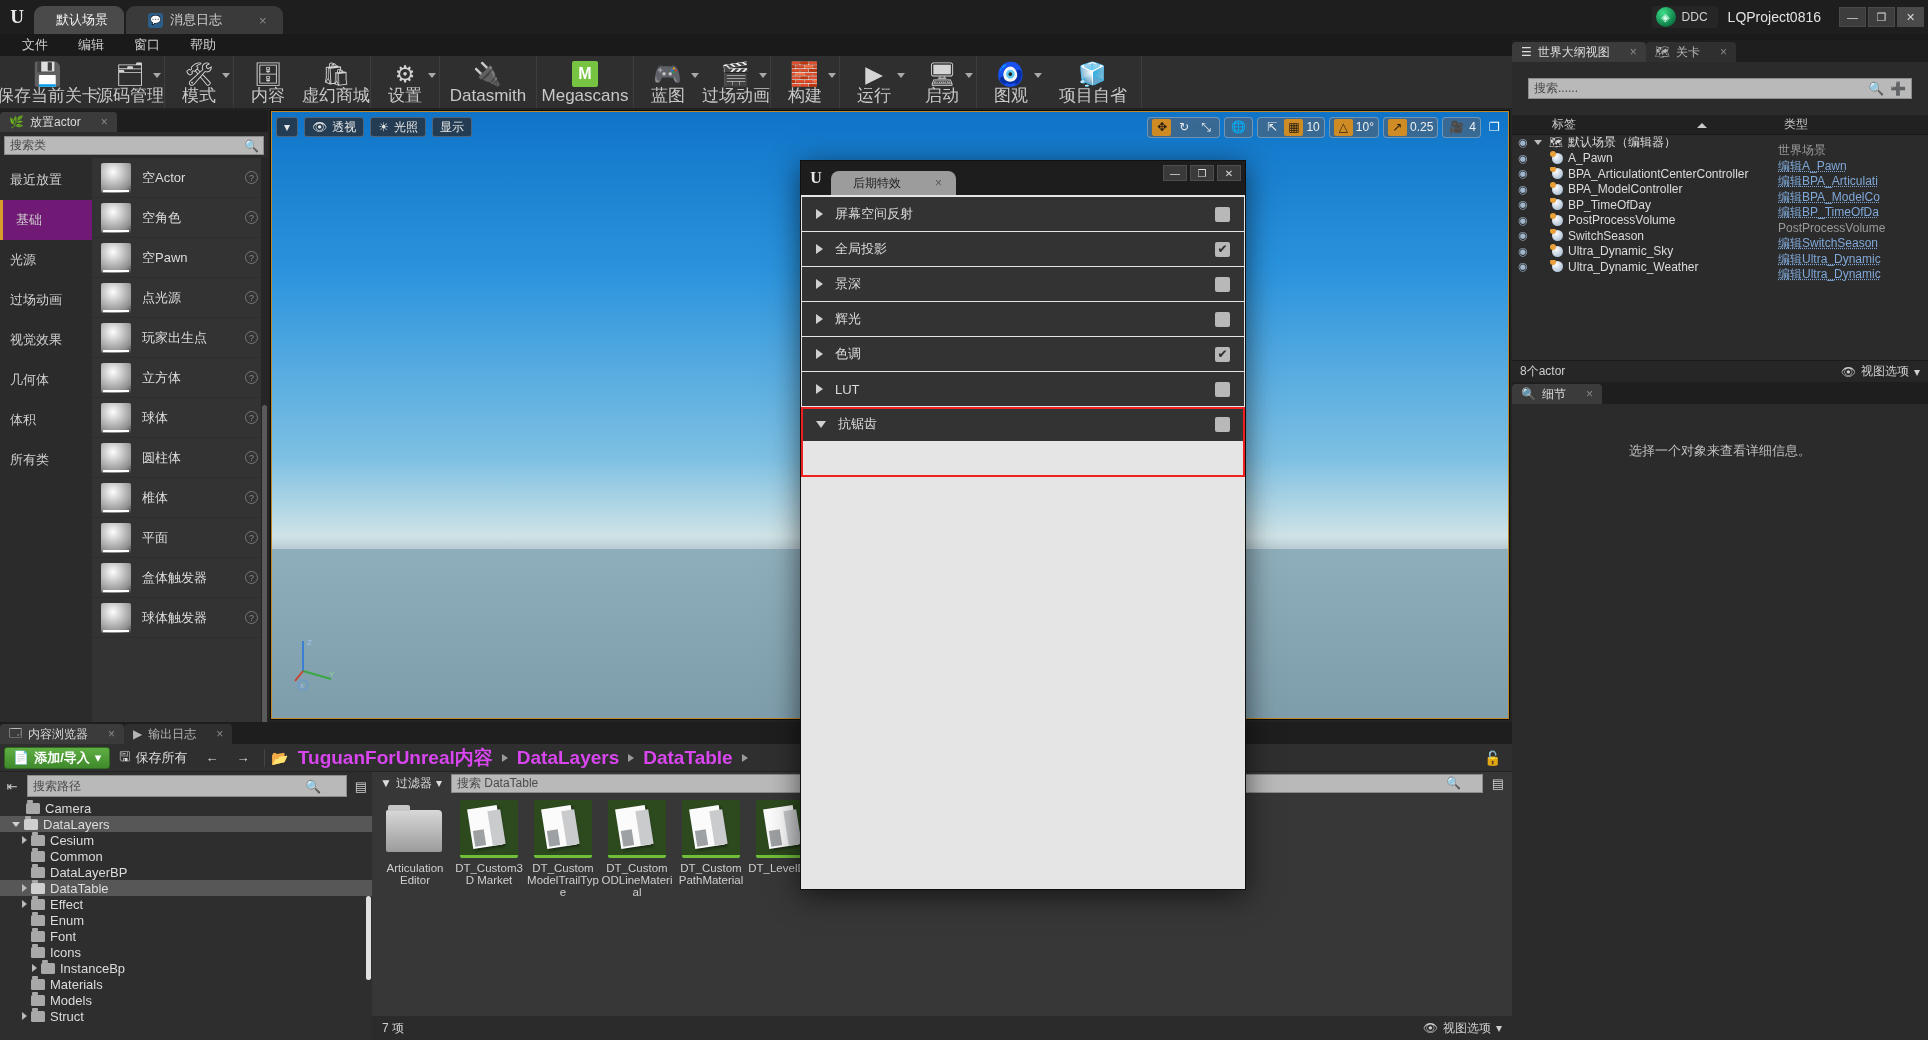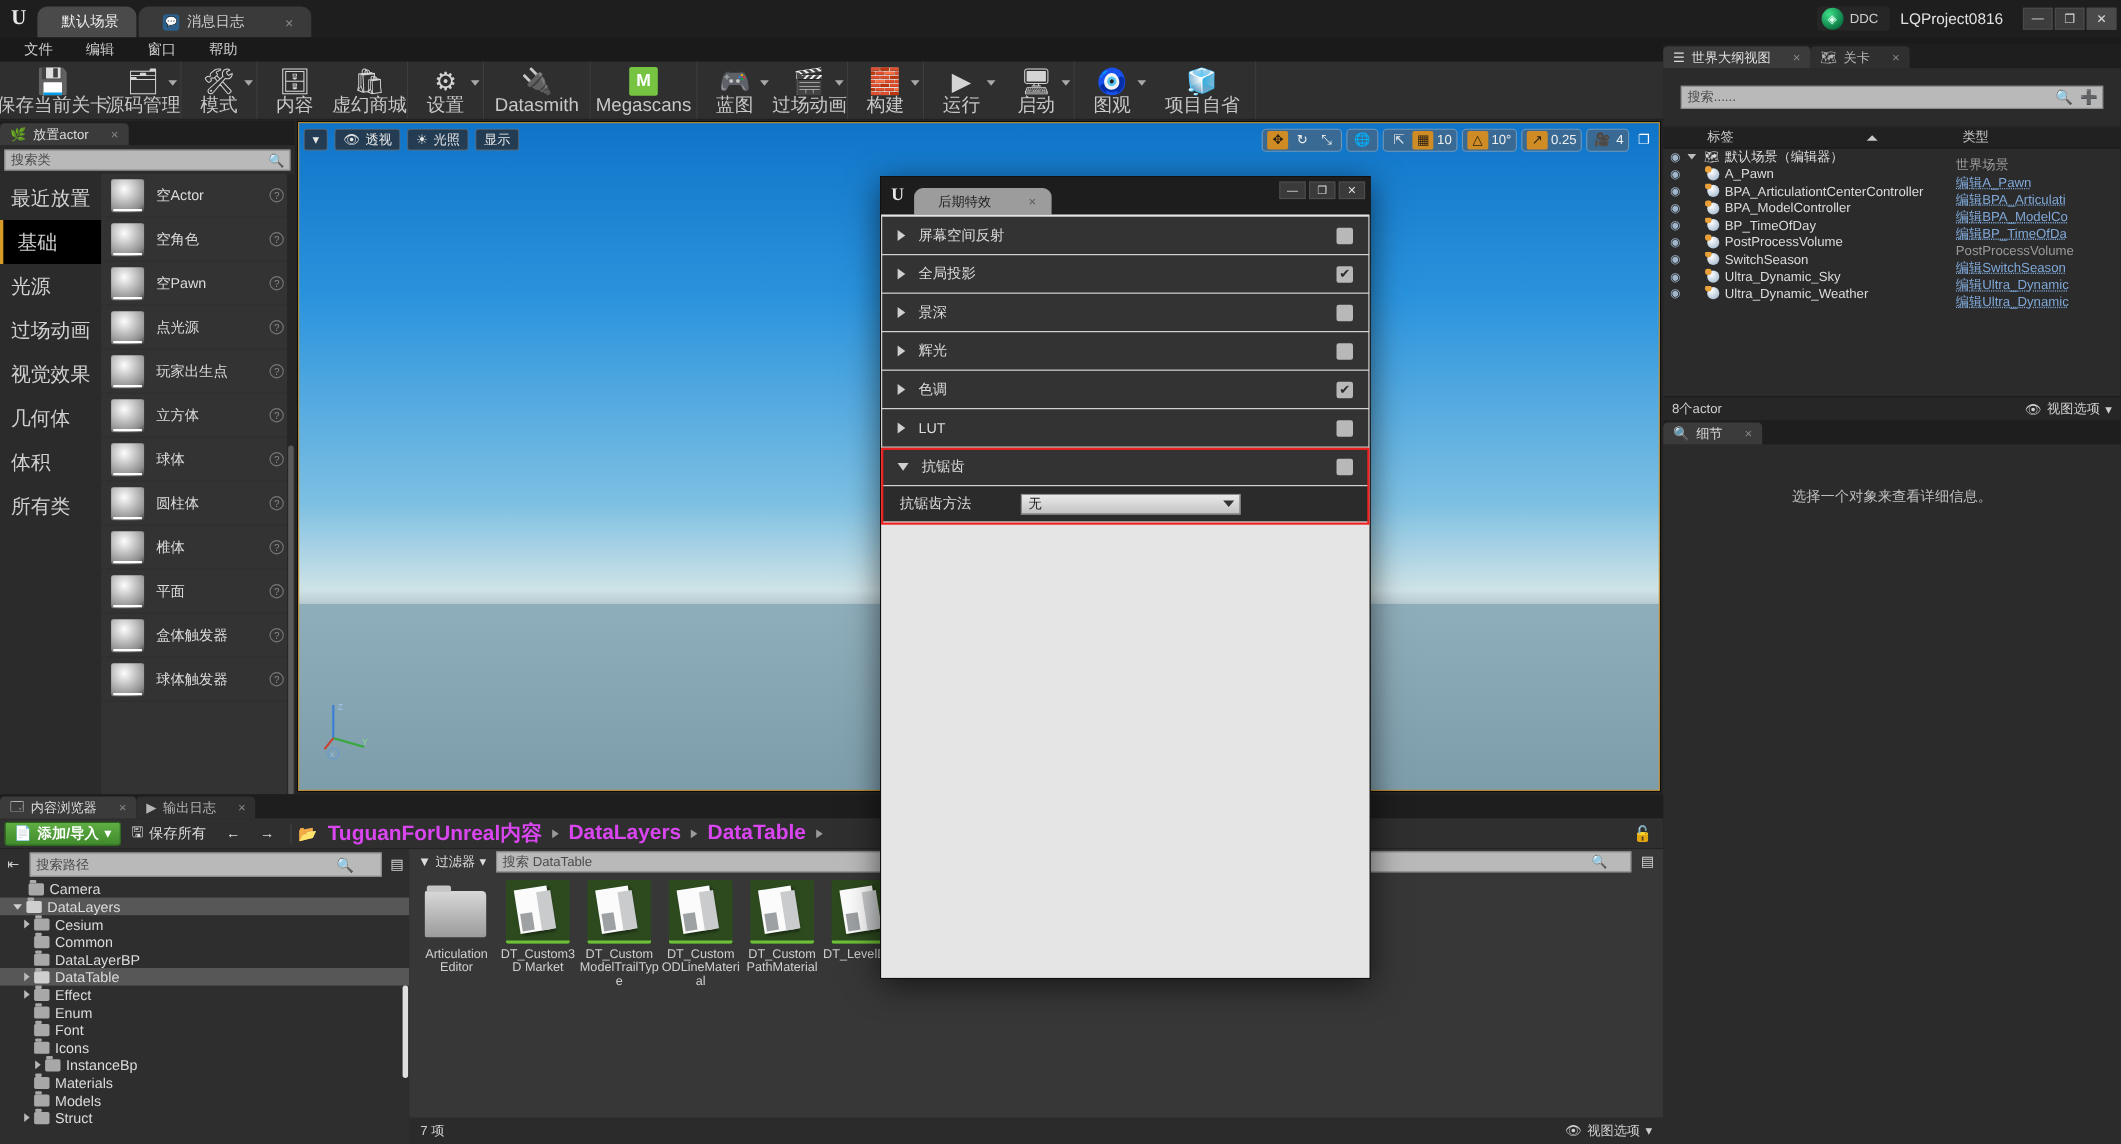--- a/index.html
+++ b/index.html
@@ -105,23 +105,23 @@
   .searchbox {
     height:19px; background:#b9b9b9; border:1px solid #8b8b8b;
     display:flex; align-items:center; padding:0 5px; position:relative;
   }
   .searchbox span.ph { font-size:12px; color:#4a4a4a; }
   .searchbox .mag { position:absolute; right:4px; font-size:12px; color:#3a3a3a; }
   .lp-body { display:flex; position:absolute; top:48px; left:0; right:0; bottom:0; }
   .cats { width:92px; background:#2b2b2b; padding-top:2px; }
   .cat {
     height:40px; display:flex; align-items:center; padding-left:10px;
-    font-size:18px; color:#d0d0d0; position:relative;
-  }
-  .cat.sel { background:#000000;padding-left:16px; }
+    font-size:13px; color:#d0d0d0; position:relative;
+  }
+  .cat.sel { background:#701a75;padding-left:16px; }
   .cat.sel:before {
     content:""; position:absolute; left:0; top:0; bottom:0; width:3px; background:#d79b2a;
   }
   .actorlist { flex:1; background:#333333; overflow:hidden; position:relative; }
   .actorrow {
     height:40px; display:flex; align-items:center; gap:11px; padding-left:9px;
     border-bottom:1px solid #2e2e2e; position:relative;
   }
   .athumb {
     width:30px;height:30px;border-radius:2px;
@@ -1040,25 +1040,18 @@
         <span class="plabel">LUT</span>
         <span class="cbx"></span>
       </div>
 
       <div style="position:relative">
         <div class="prow">
           <span class="tri open"></span>
           <span class="plabel">抗锯齿</span>
           <span class="cbx"></span>
         </div>
-        <div class="subrow">
-          <span class="sl">抗锯齿方法</span>
-          <span class="combo">
-            <span>无</span>
-            <span class="cc"></span>
-          </span>
-        </div>
         <div class="redbox" style="top:0;height:70px;"></div>
       </div>
     </div>
   </div>
 
 </div>
 
 </body></html>

